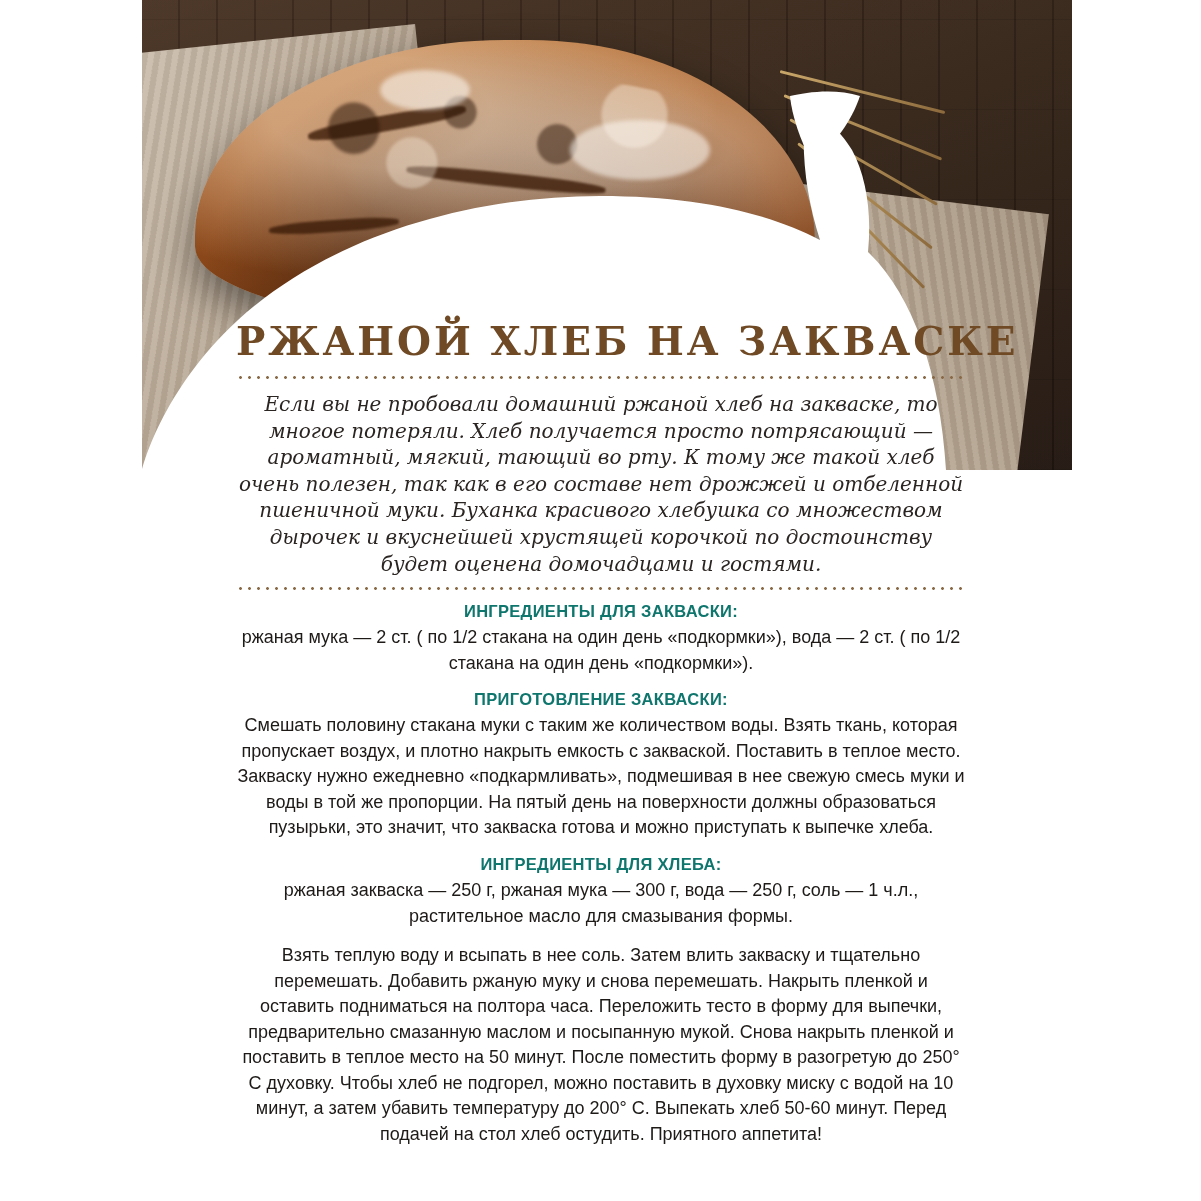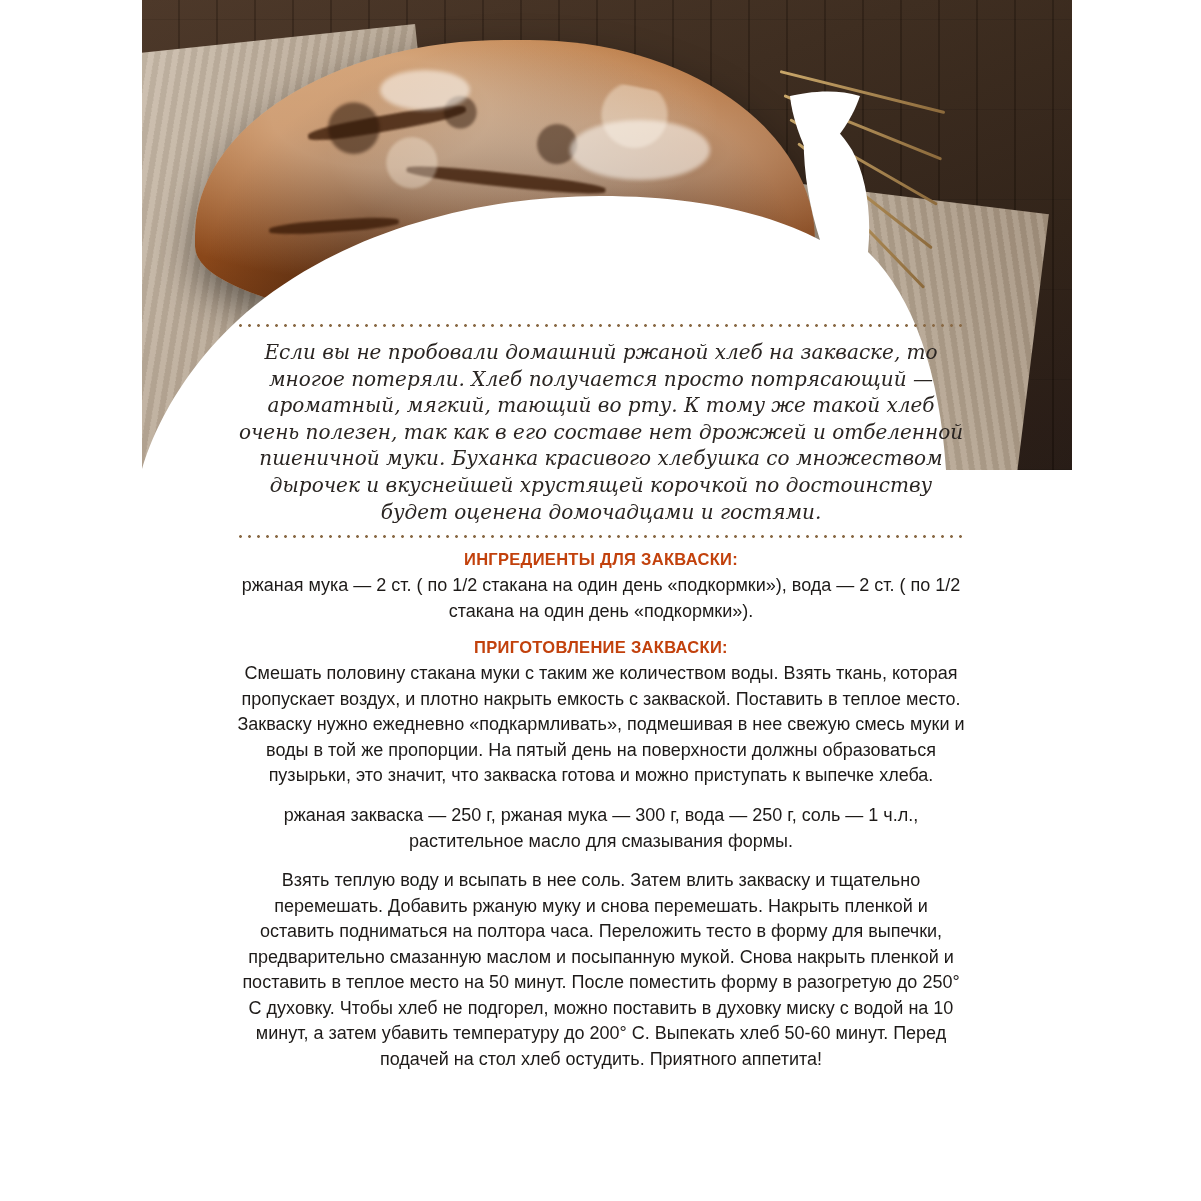--- a/index.html
+++ b/index.html
@@ -174,21 +174,21 @@
     margin: 4px 0 10px 0;
   }
   .section {
     margin-top: 14px;
   }
   .section-heading {
     font-family: "Liberation Sans", sans-serif;
     font-weight: bold;
     font-size: 16.5px;
     letter-spacing: 0.3px;
-    color: #c2410c;
+    color: #0f766e;
     margin: 0 0 4px 0;
   }
   .section-body {
     font-family: "Liberation Sans", sans-serif;
     font-size: 18px;
     line-height: 1.42;
     color: #1d1a18;
     margin: 0;
   }
   .tight { margin-top: 10px; }
@@ -239,38 +239,40 @@
       Z"></path>
     <path fill="#ffffff" d="
       M790,96
       C806,92 836,88 860,96
       C852,120 834,146 812,162
       C800,140 792,116 790,96 Z"></path>
   </svg>
 
   <div class="content">
 
+    <h1 class="title">РЖАНОЙ ХЛЕБ НА ЗАКВАСКЕ</h1>
 
     <div class="dotrule"></div>
 
     <p class="intro">Если вы не пробовали домашний ржаной хлеб на закваске, то многое потеряли. Хлеб получается просто потрясающий — ароматный, мягкий, тающий во рту. К тому же такой хлеб очень полезен, так как в его составе нет дрожжей и отбеленной пшеничной муки. Буханка красивого хлебушка со множеством дырочек и вкуснейшей хрустящей корочкой по достоинству будет оценена домочадцами и гостями.</p>
 
     <div class="dotrule"></div>
 
     <div class="section tight">
       <h2 class="section-heading">ИНГРЕДИЕНТЫ ДЛЯ ЗАКВАСКИ:</h2>
       <p class="section-body">ржаная мука — 2 ст. ( по 1/2 стакана на один день «подкормки»), вода — 2 ст. ( по 1/2 стакана на один день «подкормки»).</p>
     </div>
 
     <div class="section">
       <h2 class="section-heading">ПРИГОТОВЛЕНИЕ ЗАКВАСКИ:</h2>
       <p class="section-body">Смешать половину стакана муки с таким же количеством воды. Взять ткань, которая пропускает воздух, и плотно накрыть емкость с закваской. Поставить в теплое место. Закваску нужно ежедневно «подкармливать», подмешивая в нее свежую смесь муки и воды в той же пропорции. На пятый день на поверхности должны образоваться пузырьки, это значит, что закваска готова и можно приступать к выпечке хлеба.</p>
     </div>
 
     <div class="section">
+      <h2 class="section-heading">ИНГРЕДИЕНТЫ ДЛЯ ХЛЕБА:</h2>
       <p class="section-body">ржаная закваска — 250 г, ржаная мука — 300 г, вода — 250 г, соль — 1 ч.л., растительное масло для смазывания формы.</p>
     </div>
 
     <div class="section">
       <p class="section-body">Взять теплую воду и всыпать в нее соль. Затем влить закваску и тщательно перемешать. Добавить ржаную муку и снова перемешать. Накрыть пленкой и оставить подниматься на полтора часа. Переложить тесто в форму для выпечки, предварительно смазанную маслом и посыпанную мукой. Снова накрыть пленкой и поставить в теплое место на 50 минут. После поместить форму в разогретую до 250° С духовку. Чтобы хлеб не подгорел, можно поставить в духовку миску с водой на 10 минут, а затем убавить температуру до 200° С. Выпекать хлеб 50-60 минут. Перед подачей на стол хлеб остудить. Приятного аппетита!</p>
     </div>
 
   </div>
 </div>
 

